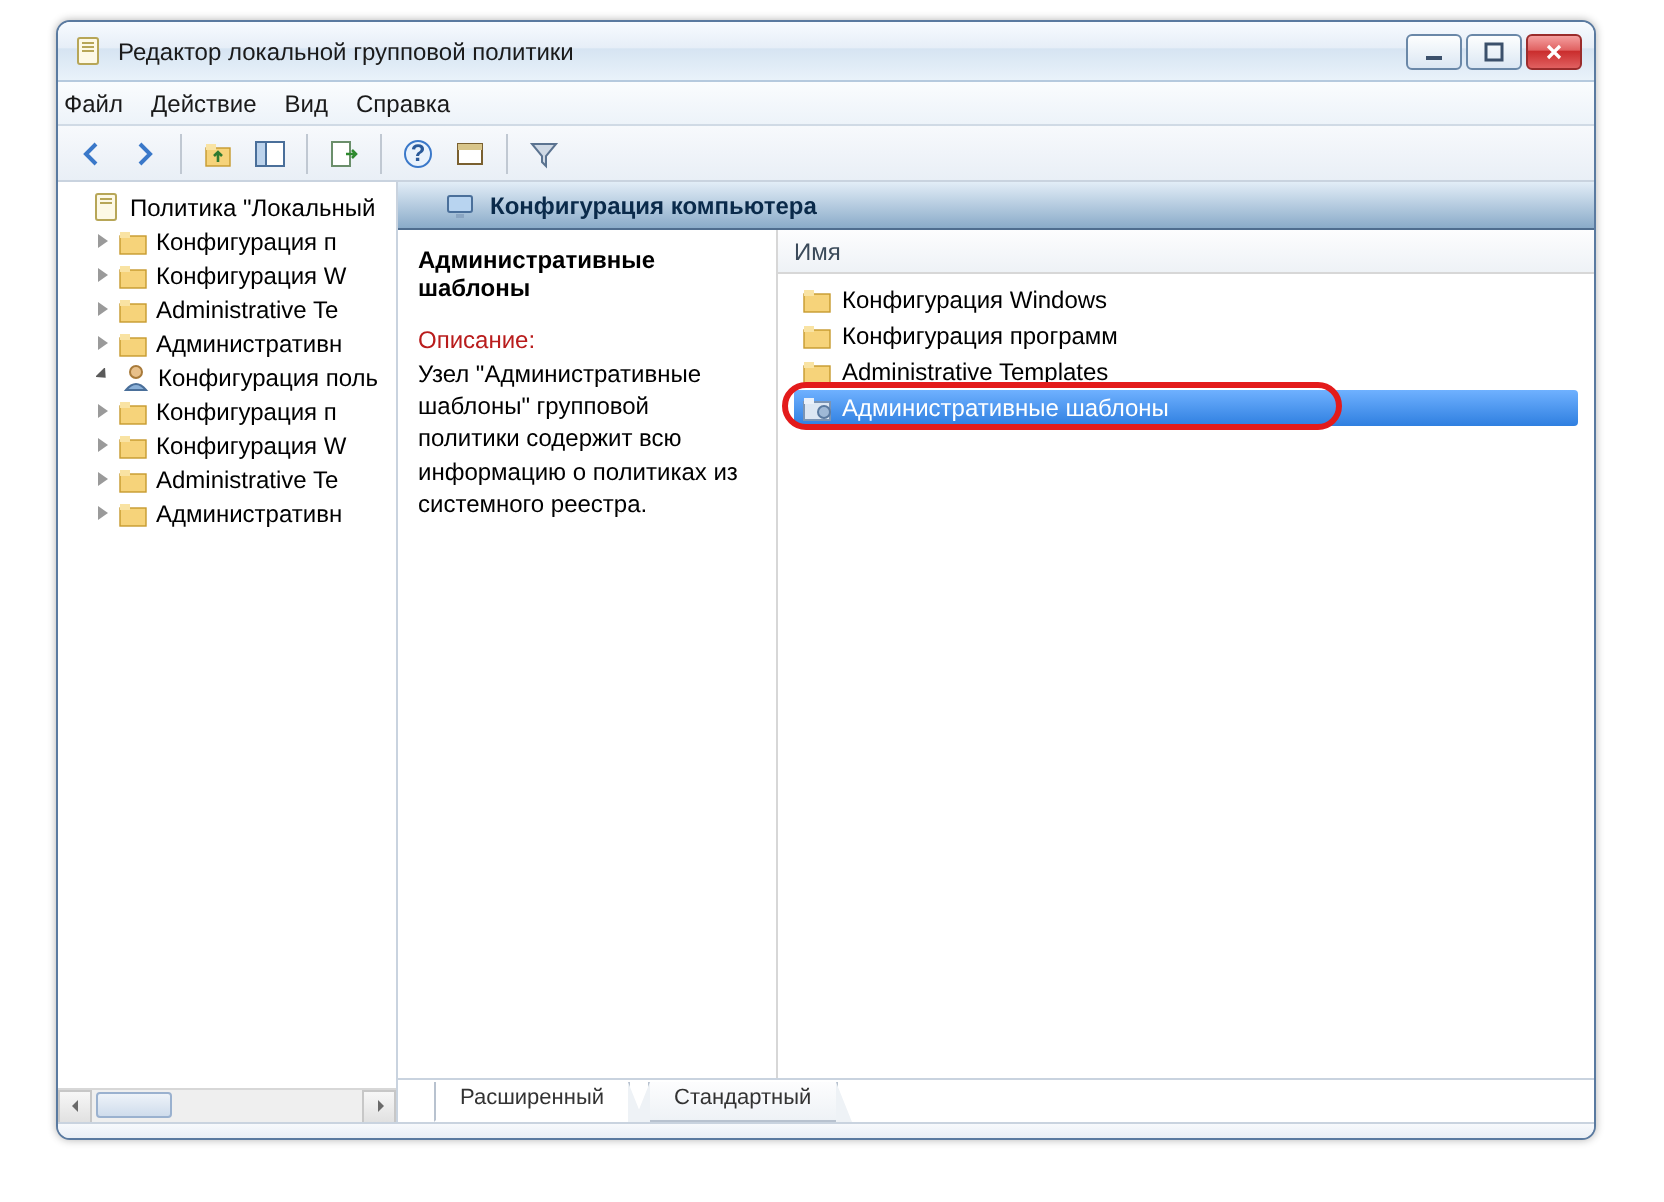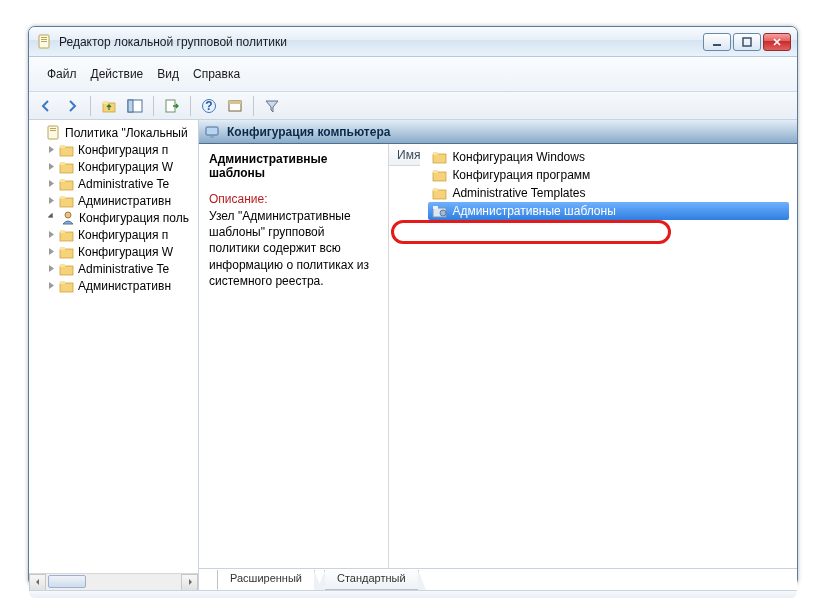--- a/index.html
+++ b/index.html
@@ -1,53 +1,53 @@
 <!DOCTYPE html>
 <html><head>
 <meta charset="utf-8">
 <style>
   * { box-sizing: border-box; margin: 0; padding: 0; font-family: "Segoe UI", Tahoma, sans-serif; font-size: 12px; }
   body { background: #fff; width: 832px; height: 601px; overflow: hidden; }
-  .window-outer { position: absolute; left: 28px; top: 26px; width: 770px; height: 560px; border: 1px solid #5a7aa0; border-radius: 7px; background: #fff; box-shadow: 0 0 4px rgba(0,0,0,0.3); }
+  .window-outer { position: absolute; left: 28px; top: 10px; width: 770px; height: 560px; border: 1px solid #5a7aa0; border-radius: 7px; background: #fff; box-shadow: 0 0 4px rgba(0,0,0,0.3); }
   .titlebar { height: 30px; background: linear-gradient(to bottom, #f7fbff 0%, #e6eef7 45%, #d6e4f2 46%, #e9f2fa 100%); border-top-left-radius: 6px; border-top-right-radius: 6px; display: flex; align-items: center; padding: 0 6px 0 8px; border-bottom: 1px solid #b5c9de; }
   .titlebar .app-icon { width: 16px; height: 16px; margin-right: 6px; }
   .titlebar .title { flex: 1; color: #1a1a1a; font-size: 12px; }
   .winbtns { display: flex; gap: 0; }
   .winbtn { width: 28px; height: 18px; border: 1px solid #6a88a8; border-radius: 3px; margin-left: 2px; background: linear-gradient(to bottom, #fdfefe, #dbe7f3); display: flex; align-items: center; justify-content: center; }
   .winbtn.close { background: linear-gradient(to bottom, #f5a0a0 0%, #e06060 45%, #c92b2b 46%, #e06060 100%); border-color: #9a2c2c; }
   .winbtn svg { width: 10px; height: 10px; }
-  .menubar { height: 35px; background: linear-gradient(to bottom, #fafcfe, #edf3f9); border-bottom: 1px solid #d0dae5; display: flex; align-items: center; padding-left: 18px; gap: 14px; }
+  .menubar { height: 22px; background: linear-gradient(to bottom, #fafcfe, #edf3f9); border-bottom: 1px solid #d0dae5; display: flex; align-items: center; padding-left: 3px; gap: 14px; }
   .menubar span { color: #1a1a1a; cursor: default; }
   .menubar span u { text-decoration: underline; }
   .toolbar { height: 28px; background: linear-gradient(to bottom, #f7f9fc, #e9eff6); border-bottom: 1px solid #c9d3df; display: flex; align-items: center; padding-left: 6px; gap: 4px; }
   .tbtn { width: 22px; height: 22px; display: flex; align-items: center; justify-content: center; border-radius: 2px; }
   .tsep { width: 1px; height: 20px; background: #c0c8d2; margin: 0 3px; }
   .content { display: flex; height: calc(100% - 30px - 22px - 28px - 8px); }
   .tree { width: 170px; border-right: 1px solid #c9d3df; overflow: hidden; background: #fff; position: relative; }
   .tree-inner { padding: 4px 0 0 0; }
   .tree-row { display: flex; align-items: center; height: 17px; padding-left: 4px; white-space: nowrap; cursor: default; }
   .tree-row .expander { width: 11px; height: 11px; margin-right: 2px; display: flex; align-items: center; justify-content: center; }
   .tree-row .expander svg { width: 9px; height: 9px; }
   .tree-row .nicon { width: 16px; height: 16px; margin-right: 3px; }
   .tree-row span.label { font-size: 12px; color: #000; }
   .indent1 { padding-left: 18px; }
   .indent2 { padding-left: 17px; }
   .tree-hscroll { position: absolute; bottom: 0; left: 0; right: 0; height: 17px; background: #f0f0f0; border-top: 1px solid #d7d7d7; display: flex; align-items: center; }
   .tree-hscroll .arrow { width: 17px; height: 17px; background: linear-gradient(to bottom,#f7f7f7,#e1e1e1); border: 1px solid #c7c7c7; display:flex; align-items:center; justify-content:center; }
   .tree-hscroll .track { flex: 1; position: relative; background: #efefef; height: 17px; }
   .tree-hscroll .thumb { position: absolute; left: 2px; top: 1px; width: 38px; height: 13px; background: linear-gradient(to bottom,#eef3f9,#cfdcec); border: 1px solid #9ab1cf; border-radius: 2px; }
   .main { flex: 1; display: flex; flex-direction: column; background: #fff; }
-  .main-header { height: 24px; background: linear-gradient(to bottom, #e2edf7, #8aabc9); border-bottom: 1px solid #4f6d8f; display: flex; align-items: center; padding-left: 6px; color: #0a2a4a; font-weight: 600; }
+  .main-header { height: 24px; background: linear-gradient(to bottom, #e2edf7, #8aabc9); border-bottom: 1px solid #4f6d8f; display: flex; align-items: center; padding-left: 24px; color: #0a2a4a; font-weight: 600; }
   .main-header .hicon { width: 16px; height: 16px; margin-right: 6px; }
   .main-body { flex: 1; display: flex; overflow: hidden; }
   .detail { width: 190px; border-right: 1px solid #d7d7d7; padding: 8px 10px; }
   .detail .dtitle { font-weight: 700; color: #000; margin-bottom: 12px; font-size: 12px; }
   .detail .dlabel { color: #b91c1c; margin-bottom: 2px; }
   .detail .ddesc { color: #000; line-height: 1.35; }
-  .listpane { flex: 1; display: flex; }
+  .listpane { flex: 1; display: flex; flex-direction: column; }
   .list-header { height: 22px; border-bottom: 1px solid #d7d7d7; background: linear-gradient(to bottom,#fdfdfe,#eef2f6); display: flex; align-items: center; padding-left: 8px; color: #3b4a5a; }
   .list-body { flex: 1; padding: 4px 8px; }
   .list-row { display: flex; align-items: center; height: 18px; padding: 0 4px; white-space: nowrap; cursor: default; }
   .list-row .nicon { width: 16px; height: 16px; margin-right: 4px; }
   .list-row.selected { background: linear-gradient(to bottom,#6fb1ff,#2f7fe0); color: #fff; border-radius: 2px; }
   .highlight-ring { position: absolute; border: 3px solid #e31b1b; border-radius: 14px; pointer-events: none; }
   .tabs { height: 22px; border-top: 1px solid #c9d3df; display: flex; align-items: flex-end; padding-left: 18px; background: #fff; }
   .tab { height: 20px; padding: 2px 12px 0 12px; border: 1px solid #b8c2cf; border-top: none; background: linear-gradient(to bottom,#fdfdfe,#eef2f6); font-size: 11px; color: #333; position: relative; margin-right: -1px; }
   .tab.active { background: #fff; border-bottom-color: #fff; }
   .tab.slant-l::before { content:""; position:absolute; left:-8px; top:0; width:0; height:0; border-bottom:20px solid #eef2f6; border-left:8px solid transparent; }

